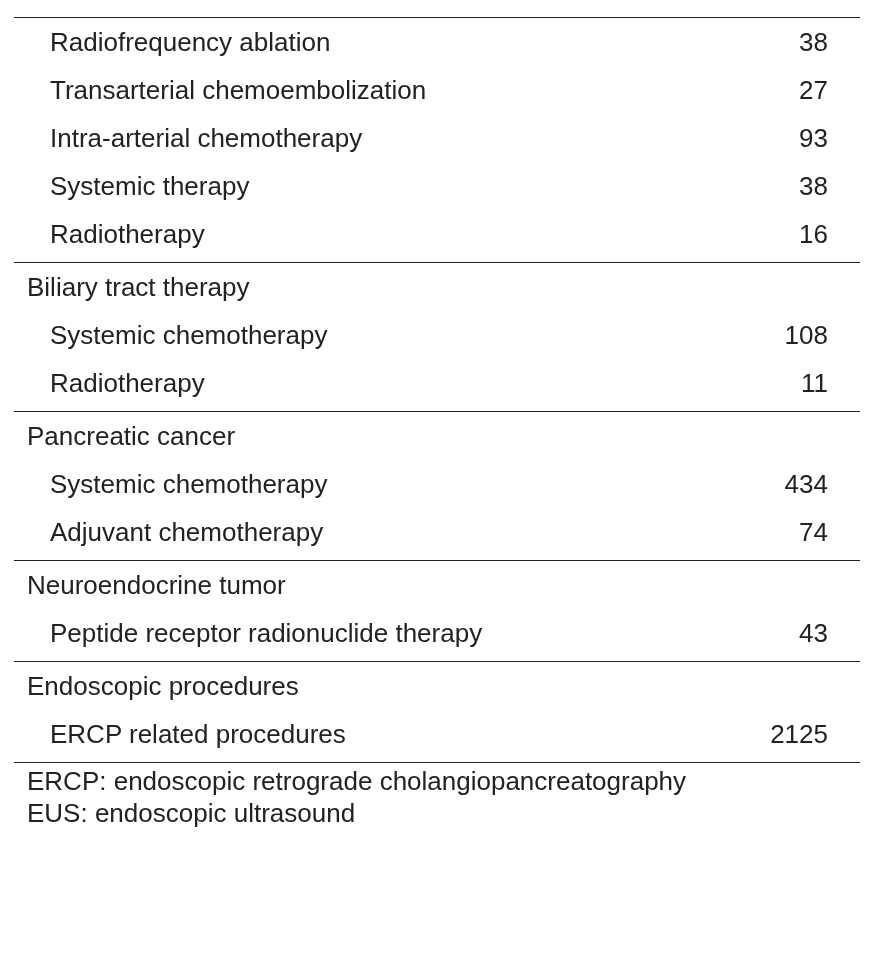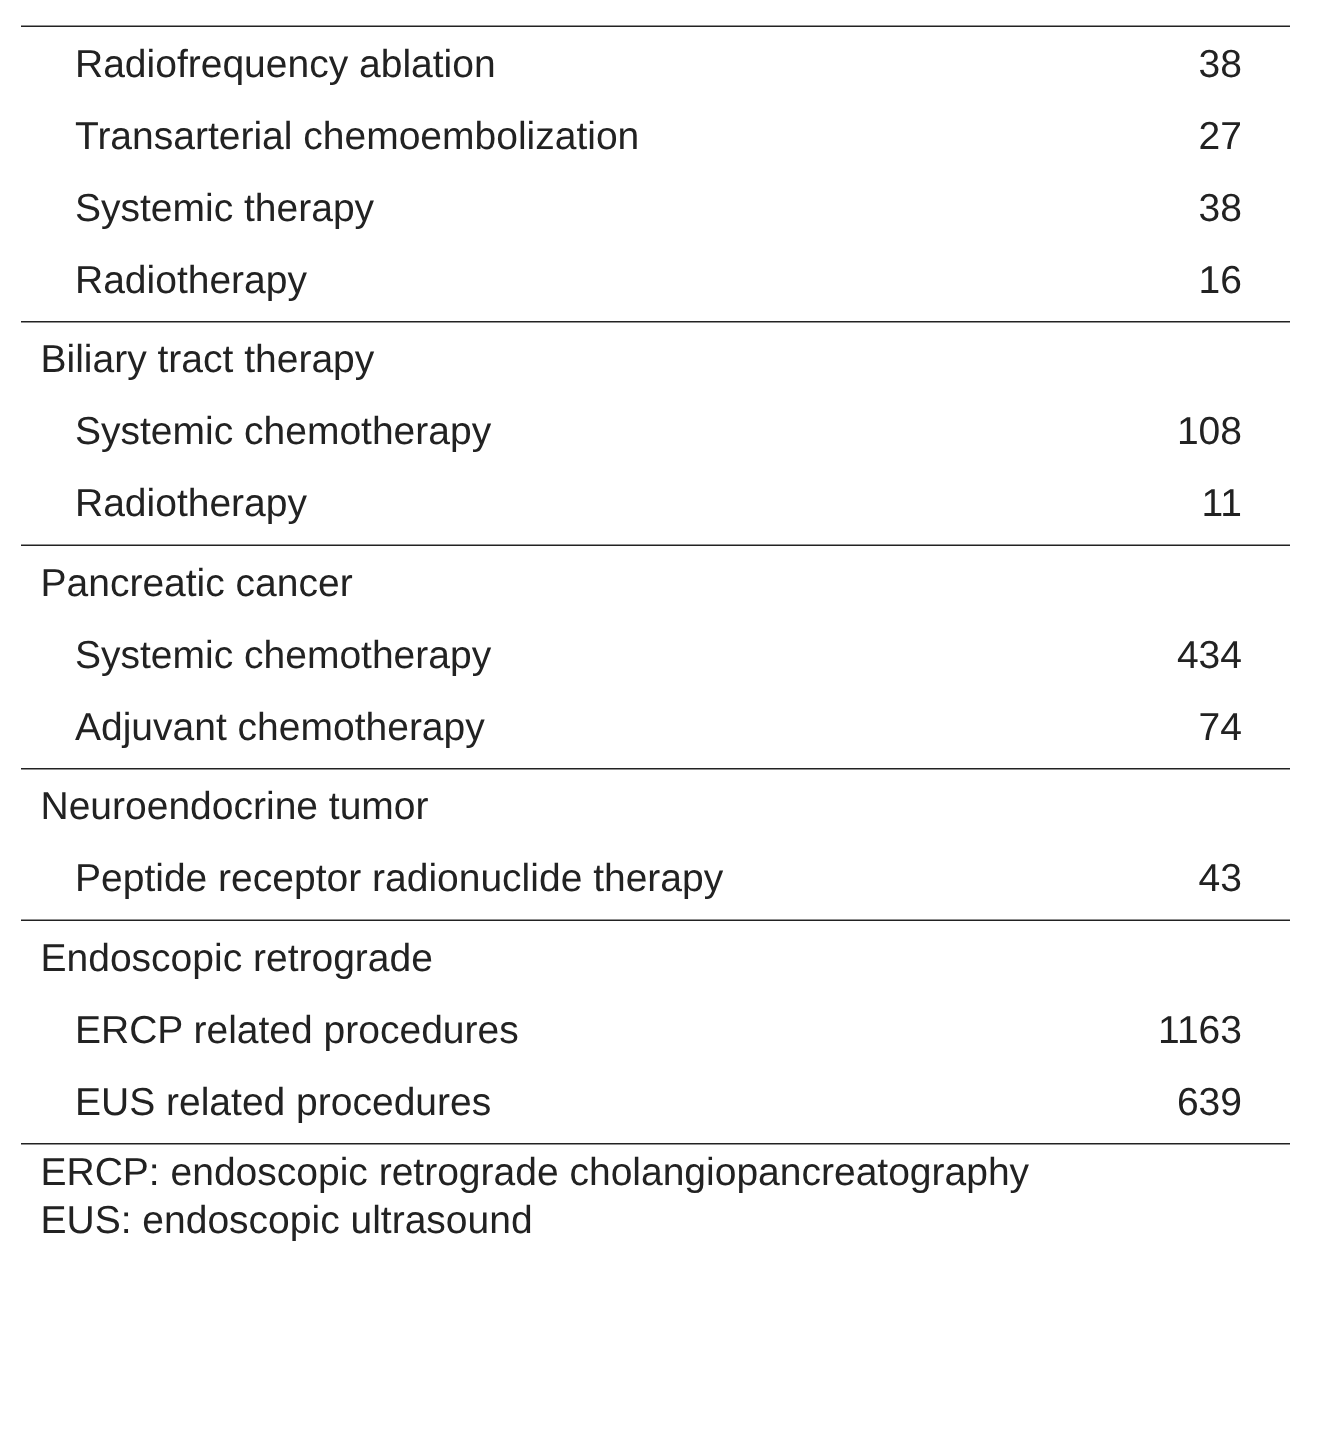--- a/index.html
+++ b/index.html
@@ -21,20 +21,24 @@
 <div class="table">
 
   <div class="section">
     <div class="row sub">
       <span class="label">Radiofrequency ablation</span>
       <span class="num">38</span>
     </div>
     <div class="row sub">
       <span class="label">Transarterial chemoembolization</span>
       <span class="num">27</span>
+    </div>
+    <div class="row sub">
+      <span class="label">Intra-arterial chemotherapy</span>
+      <span class="num">93</span>
     </div>
     <div class="row sub">
       <span class="label">Systemic therapy</span>
       <span class="num">38</span>
     </div>
     <div class="row sub">
       <span class="label">Radiotherapy</span>
       <span class="num">16</span>
     </div>
   </div>
@@ -72,29 +76,25 @@
       <span class="label">Neuroendocrine tumor</span>
     </div>
     <div class="row sub">
       <span class="label">Peptide receptor radionuclide therapy</span>
       <span class="num">43</span>
     </div>
   </div>
 
   <div class="section">
     <div class="row cat">
-      <span class="label">Endoscopic retrograde</span>
+      <span class="label">Endoscopic procedures</span>
     </div>
     <div class="row sub">
       <span class="label">ERCP related procedures</span>
-      <span class="num">1163</span>
-    </div>
-    <div class="row sub">
-      <span class="label">EUS related procedures</span>
-      <span class="num">639</span>
+      <span class="num">2125</span>
     </div>
   </div>
 
   <div class="footer">
     <div class="note">ERCP: endoscopic retrograde cholangiopancreatography</div>
     <div class="note">EUS: endoscopic ultrasound</div>
   </div>
 
 </div>
 

